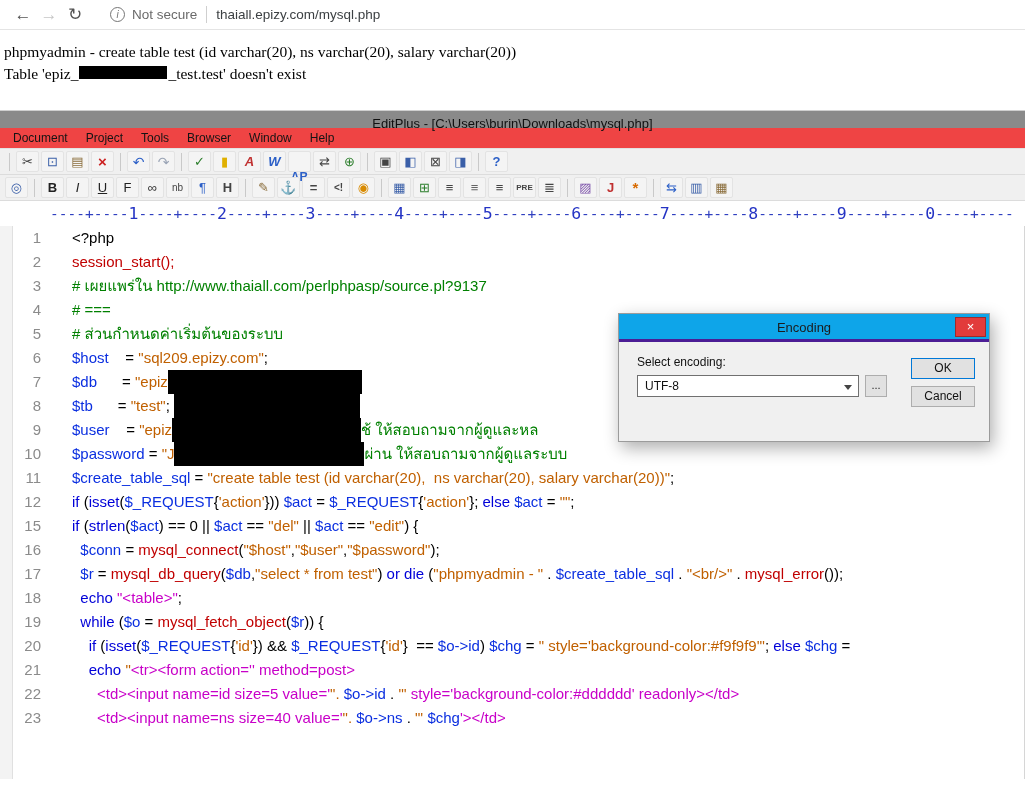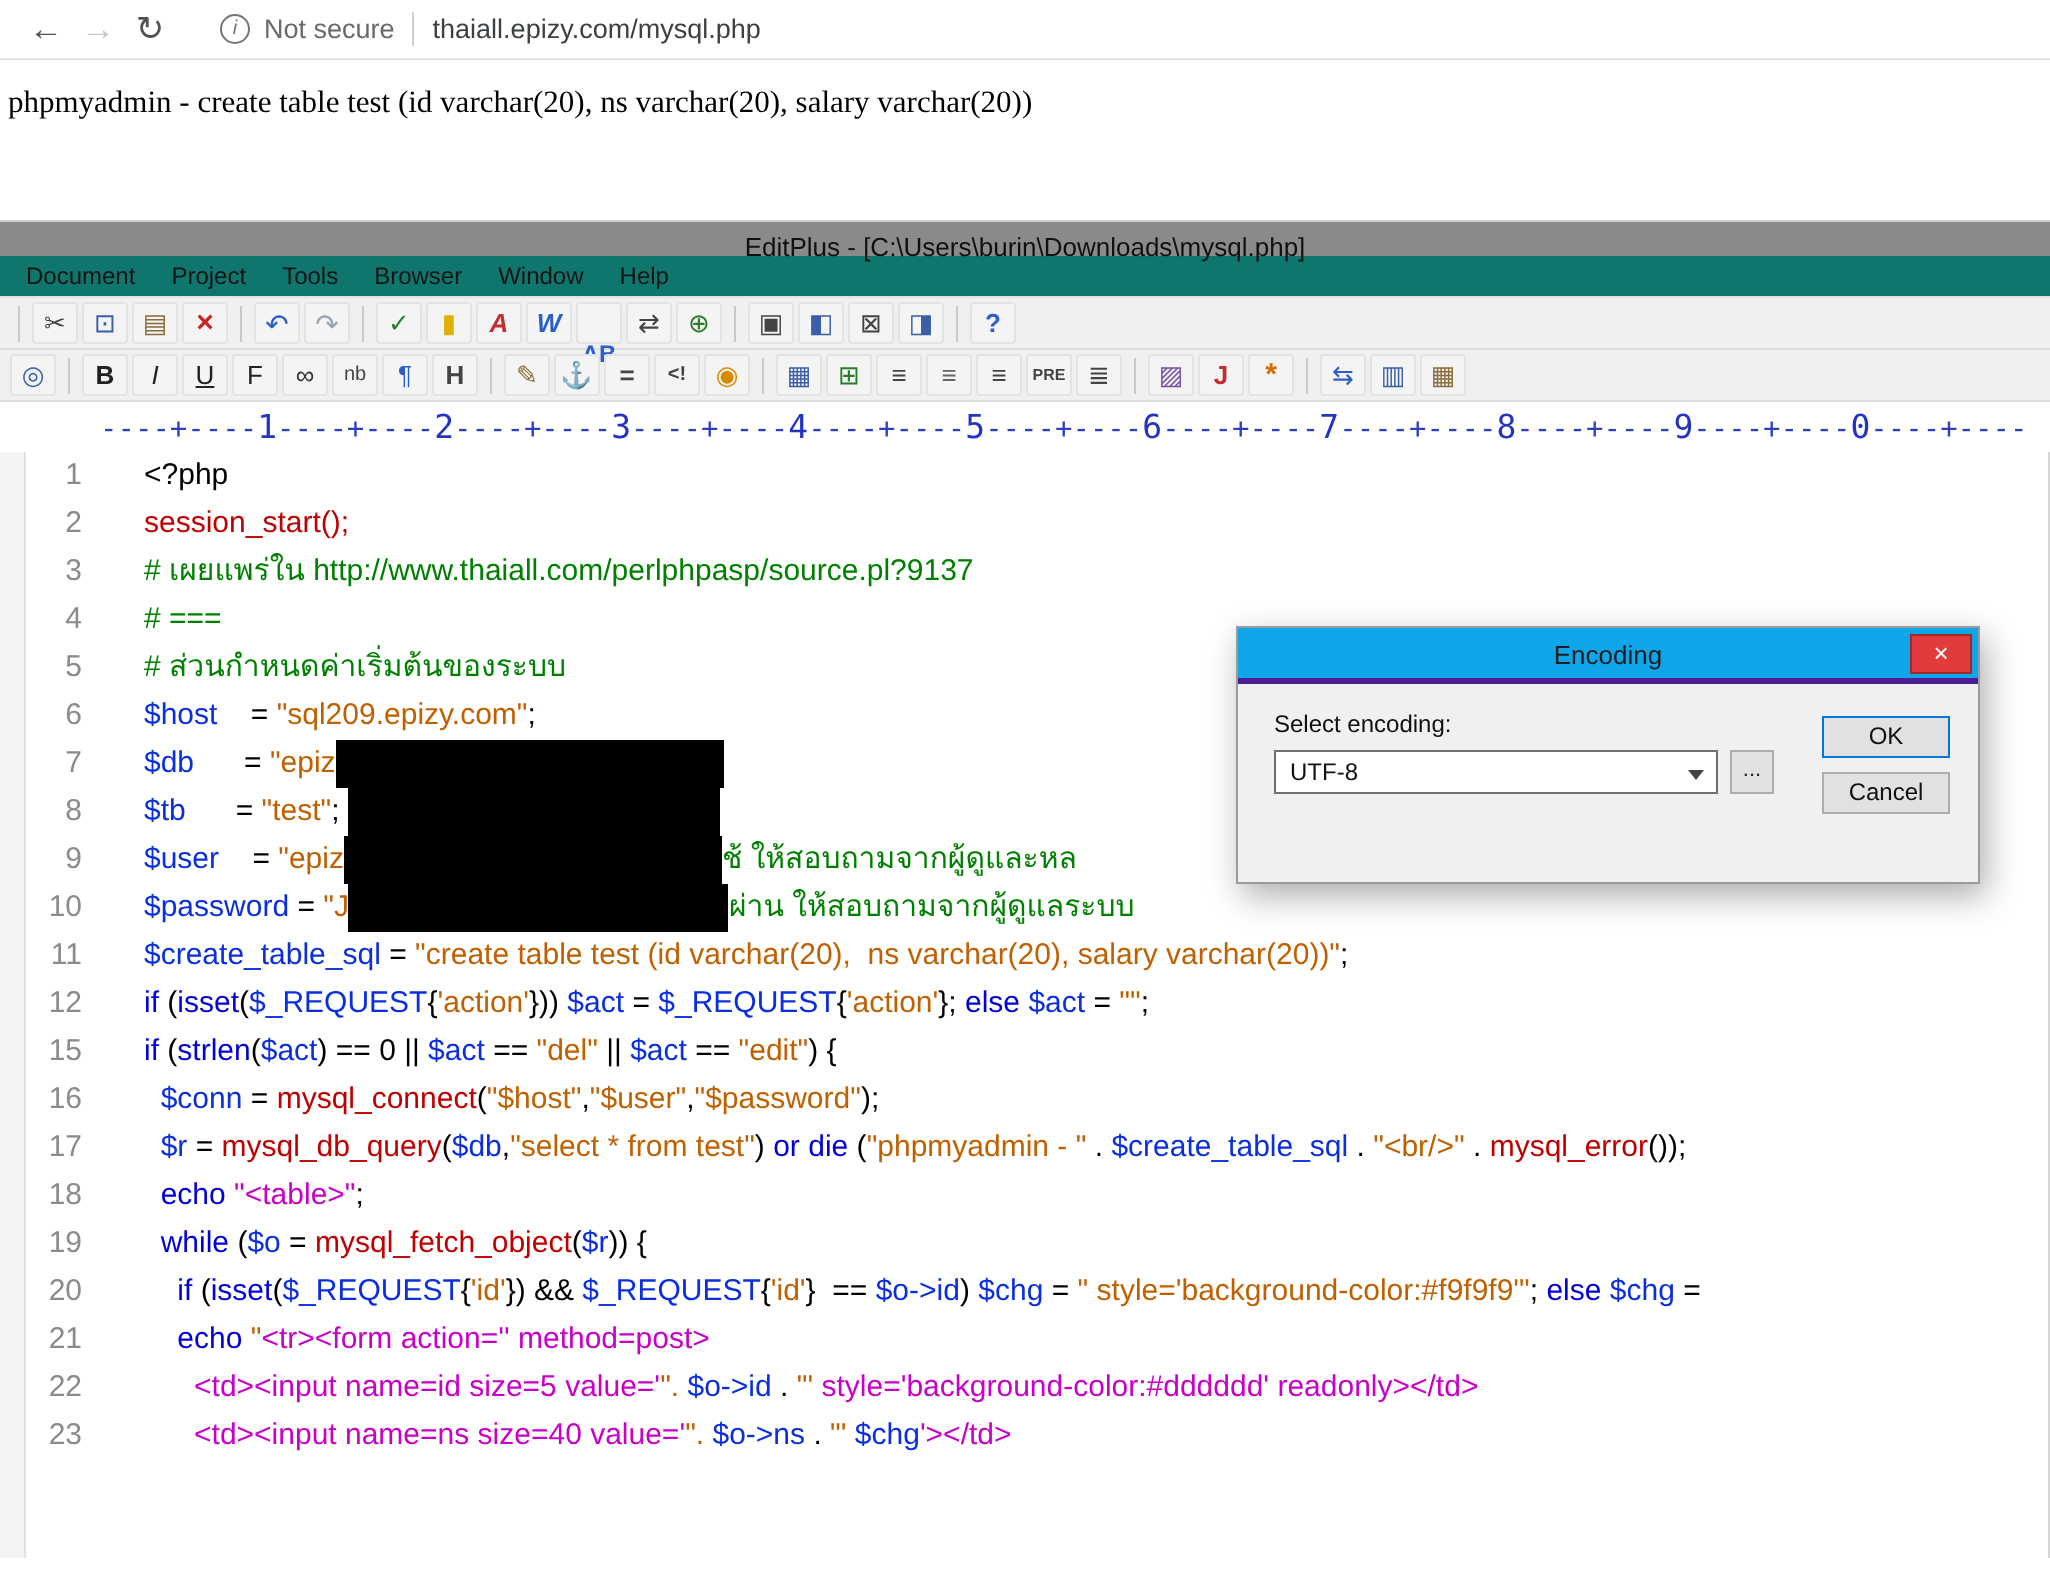--- a/index.html
+++ b/index.html
@@ -12,21 +12,21 @@
   .sec-text{color:#6a6a6a;font-size:13.5px;margin-left:7px}
   .url-sep{width:1px;height:17px;background:#cfcfcf;margin:0 9px}
   .url-text{color:#3c4043;font-size:13.5px}
   
   .page-content{height:80px;padding:11px 4px 0 4px;font-family:"Liberation Serif",serif;font-size:15.5px;color:#000}
   .page-line{line-height:22px;white-space:pre-wrap}
   .redact-inline{display:inline-block;width:88px;height:13px;background:#000;vertical-align:baseline;margin:0 1px}
   
   .editplus{border-top:1px solid #cfcfcf}
   .titlebar{height:17px;background:#8a8a8a;color:#101010;font-size:13px;text-align:center;line-height:25px}
-  .menubar{height:21px;background:#0f766e;display:flex;align-items:center;font-size:12px;color:#141414;border-bottom:1px solid #e2e2e2;padding-left:4px}
+  .menubar{height:21px;background:#ef4444;display:flex;align-items:center;font-size:12px;color:#141414;border-bottom:1px solid #e2e2e2;padding-left:4px}
   .menu-item{padding:0 9px;line-height:21px}
   .toolbar{height:26px;background:#f0f0f0;display:flex;align-items:center;padding-left:4px;border-bottom:1px solid #dcdcdc}
   .tb-btn{width:23px;height:21px;display:inline-flex;align-items:center;justify-content:center;margin:0 1px;border:1px solid #e3e3e3;border-radius:2px;background:#f4f4f4;font-size:13px;line-height:1}
   .tb-sep{width:1px;height:18px;background:#c9c9c9;margin:0 5px;flex:none}
   
   .ruler{height:25px;background:#fff;color:#2f3fc0;font-family:"DejaVu Sans Mono",monospace;font-size:14.5px;line-height:25px;padding-left:50px;white-space:nowrap;overflow:hidden}
   .rnum{font-size:16.5px;color:#2433c4}
   
   .editor{position:relative;height:553px;background:#fff;overflow:hidden;border-right:1px solid #d6d6d6}
   .left-strip{position:absolute;left:0;top:0;width:13px;height:100%;background:#f3f3f3;border-right:1px solid #e0e0e0}
@@ -64,20 +64,21 @@
   <span class="nav-btn disabled">→</span>
   <span class="nav-btn">↻</span>
   <span class="info-circle">i</span>
   <span class="sec-text">Not secure</span>
   <span class="url-sep"></span>
   <span class="url-text">thaiall.epizy.com/mysql.php</span>
 </div>
 
 <div class="page-content">
   <div class="page-line">phpmyadmin - create table test (id varchar(20), ns varchar(20), salary varchar(20))</div>
+  <div class="page-line"><span>Table 'epiz_</span><span class="redact-inline"></span><span>_test.test' doesn't exist</span></div>
 </div>
 
 <div class="editplus">
   <div class="titlebar">EditPlus - [C:\Users\burin\Downloads\mysql.php]</div>
   <div class="menubar">
       <span class="menu-item">Document</span>
       <span class="menu-item">Project</span>
       <span class="menu-item">Tools</span>
       <span class="menu-item">Browser</span>
       <span class="menu-item">Window</span>

